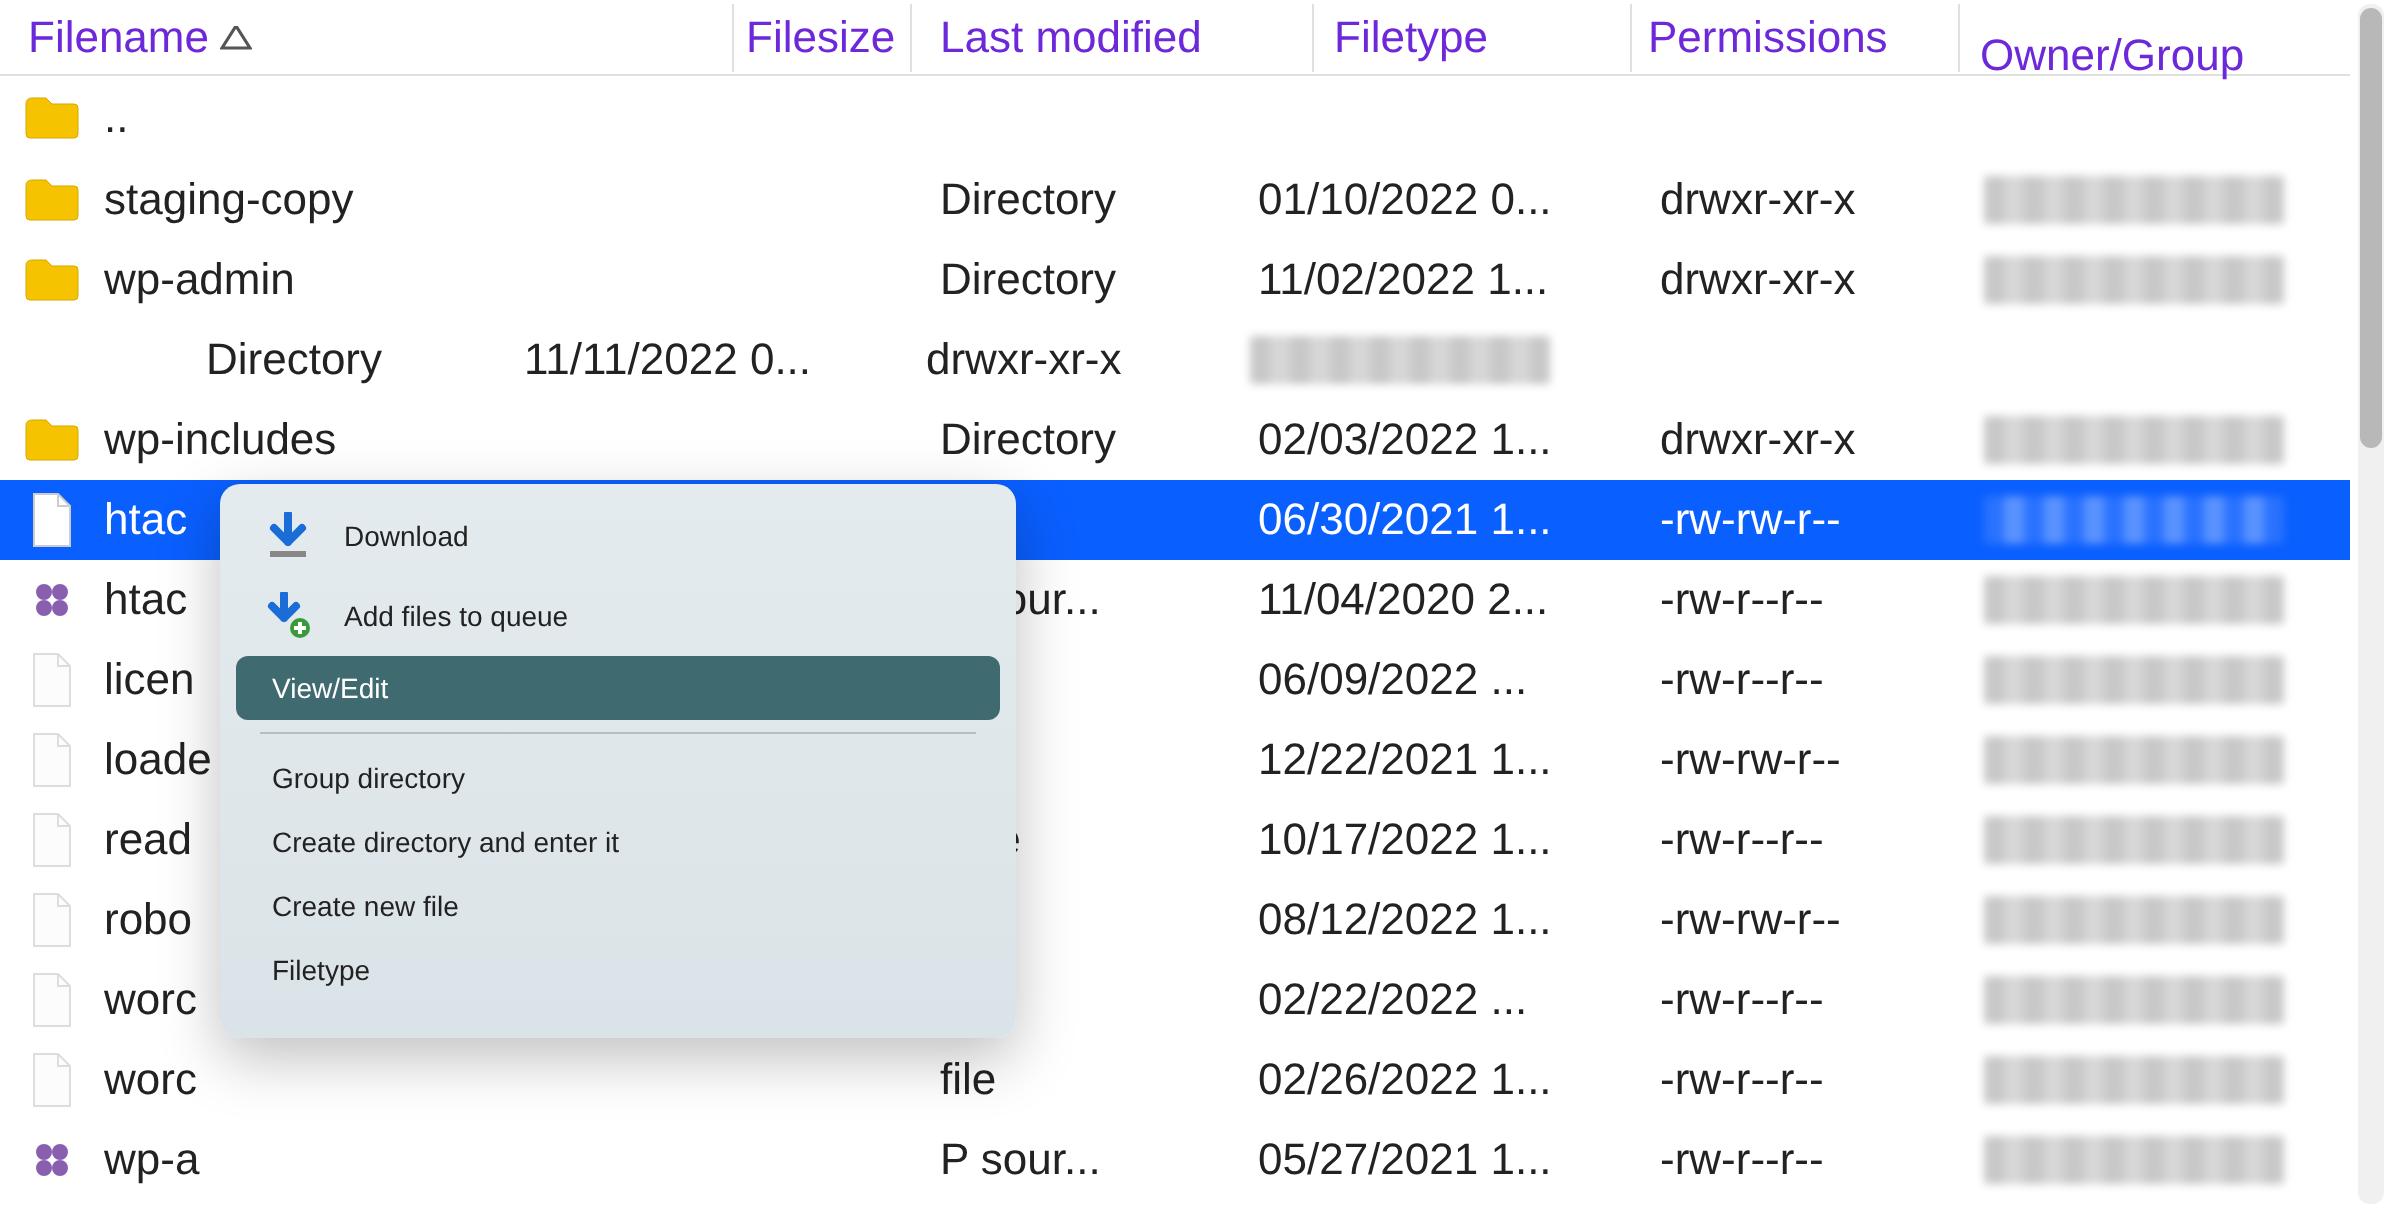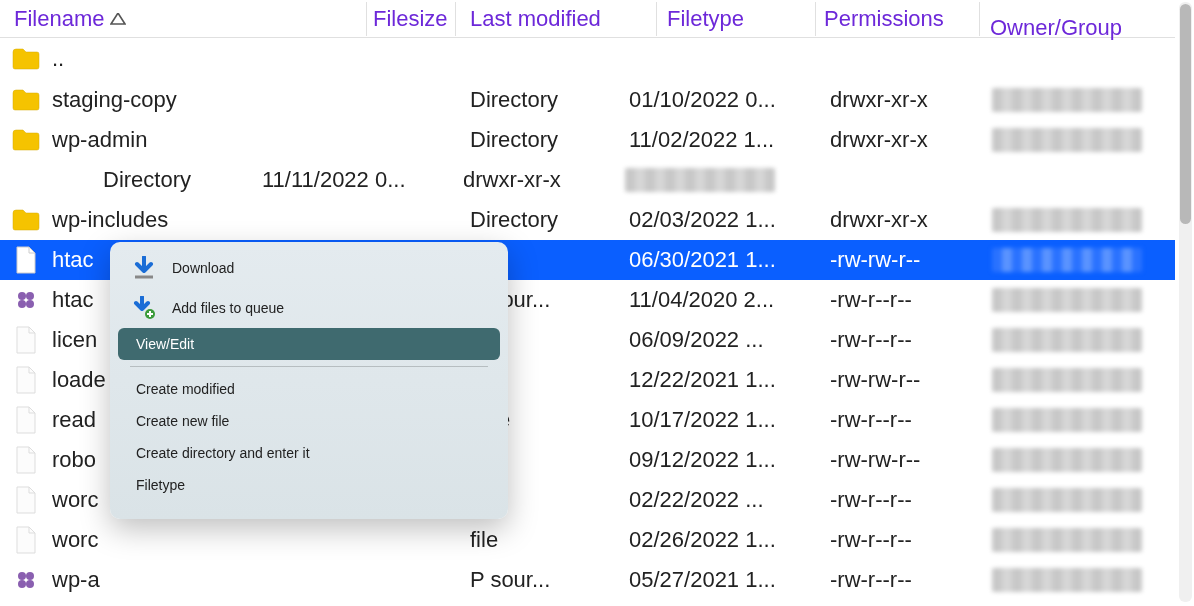--- a/index.html
+++ b/index.html
@@ -386,21 +386,21 @@
               <svg width="22" height="28" viewBox="0 0 22 28">
                 <path d="M2 1 L14 1 L20 7 L20 27 L2 27 Z" fill="#fcfcfc" stroke="#ddd" stroke-width="1"></path>
                 <path d="M14 1 L14 7 L20 7" fill="none" stroke="#ddd" stroke-width="1"></path>
               </svg>
             </span>
           </span>
           <span>robo</span>
         </div>
         <div class="cell col-filesize"></div>
         <div class="cell col-filetype">file</div>
-        <div class="cell col-modified">09/12/2022 1...</div>
+        <div class="cell col-modified">08/12/2022 1...</div>
         <div class="cell col-permissions">-rw-rw-r--</div>
         <div class="owner-wrap">
           <div class="blurbar" style="width: 150px;"></div>
         </div>
       </div>
       <div class="data-row">
         <div class="cell col-filename filename-cell">
           <span class="icon-wrap">
             <span class="file-icon">
               <svg width="22" height="28" viewBox="0 0 22 28">
@@ -482,27 +482,27 @@
           <path d="M18 15 L18 21 M15 18 L21 18" stroke="#fff" stroke-width="2"></path>
         </svg>
     </span>
     <span>Add files to queue</span>
   </div>
   <div class="menu-item highlighted no-icon">
     <span>View/Edit</span>
   </div>
   <div class="menu-divider"></div>
   <div class="menu-item no-icon">
-    <span>Create modified</span>
+    <span>Group directory</span>
+  </div>
+  <div class="menu-item no-icon">
+    <span>Create directory and enter it</span>
   </div>
   <div class="menu-item no-icon">
     <span>Create new file</span>
-  </div>
-  <div class="menu-item no-icon">
-    <span>Create directory and enter it</span>
   </div>
   <div class="menu-item no-icon">
     <span>Filetype</span>
   </div>
 </div>
 
 <div class="scrollbar">
   <div class="scroll-thumb"></div>
 </div>
 

